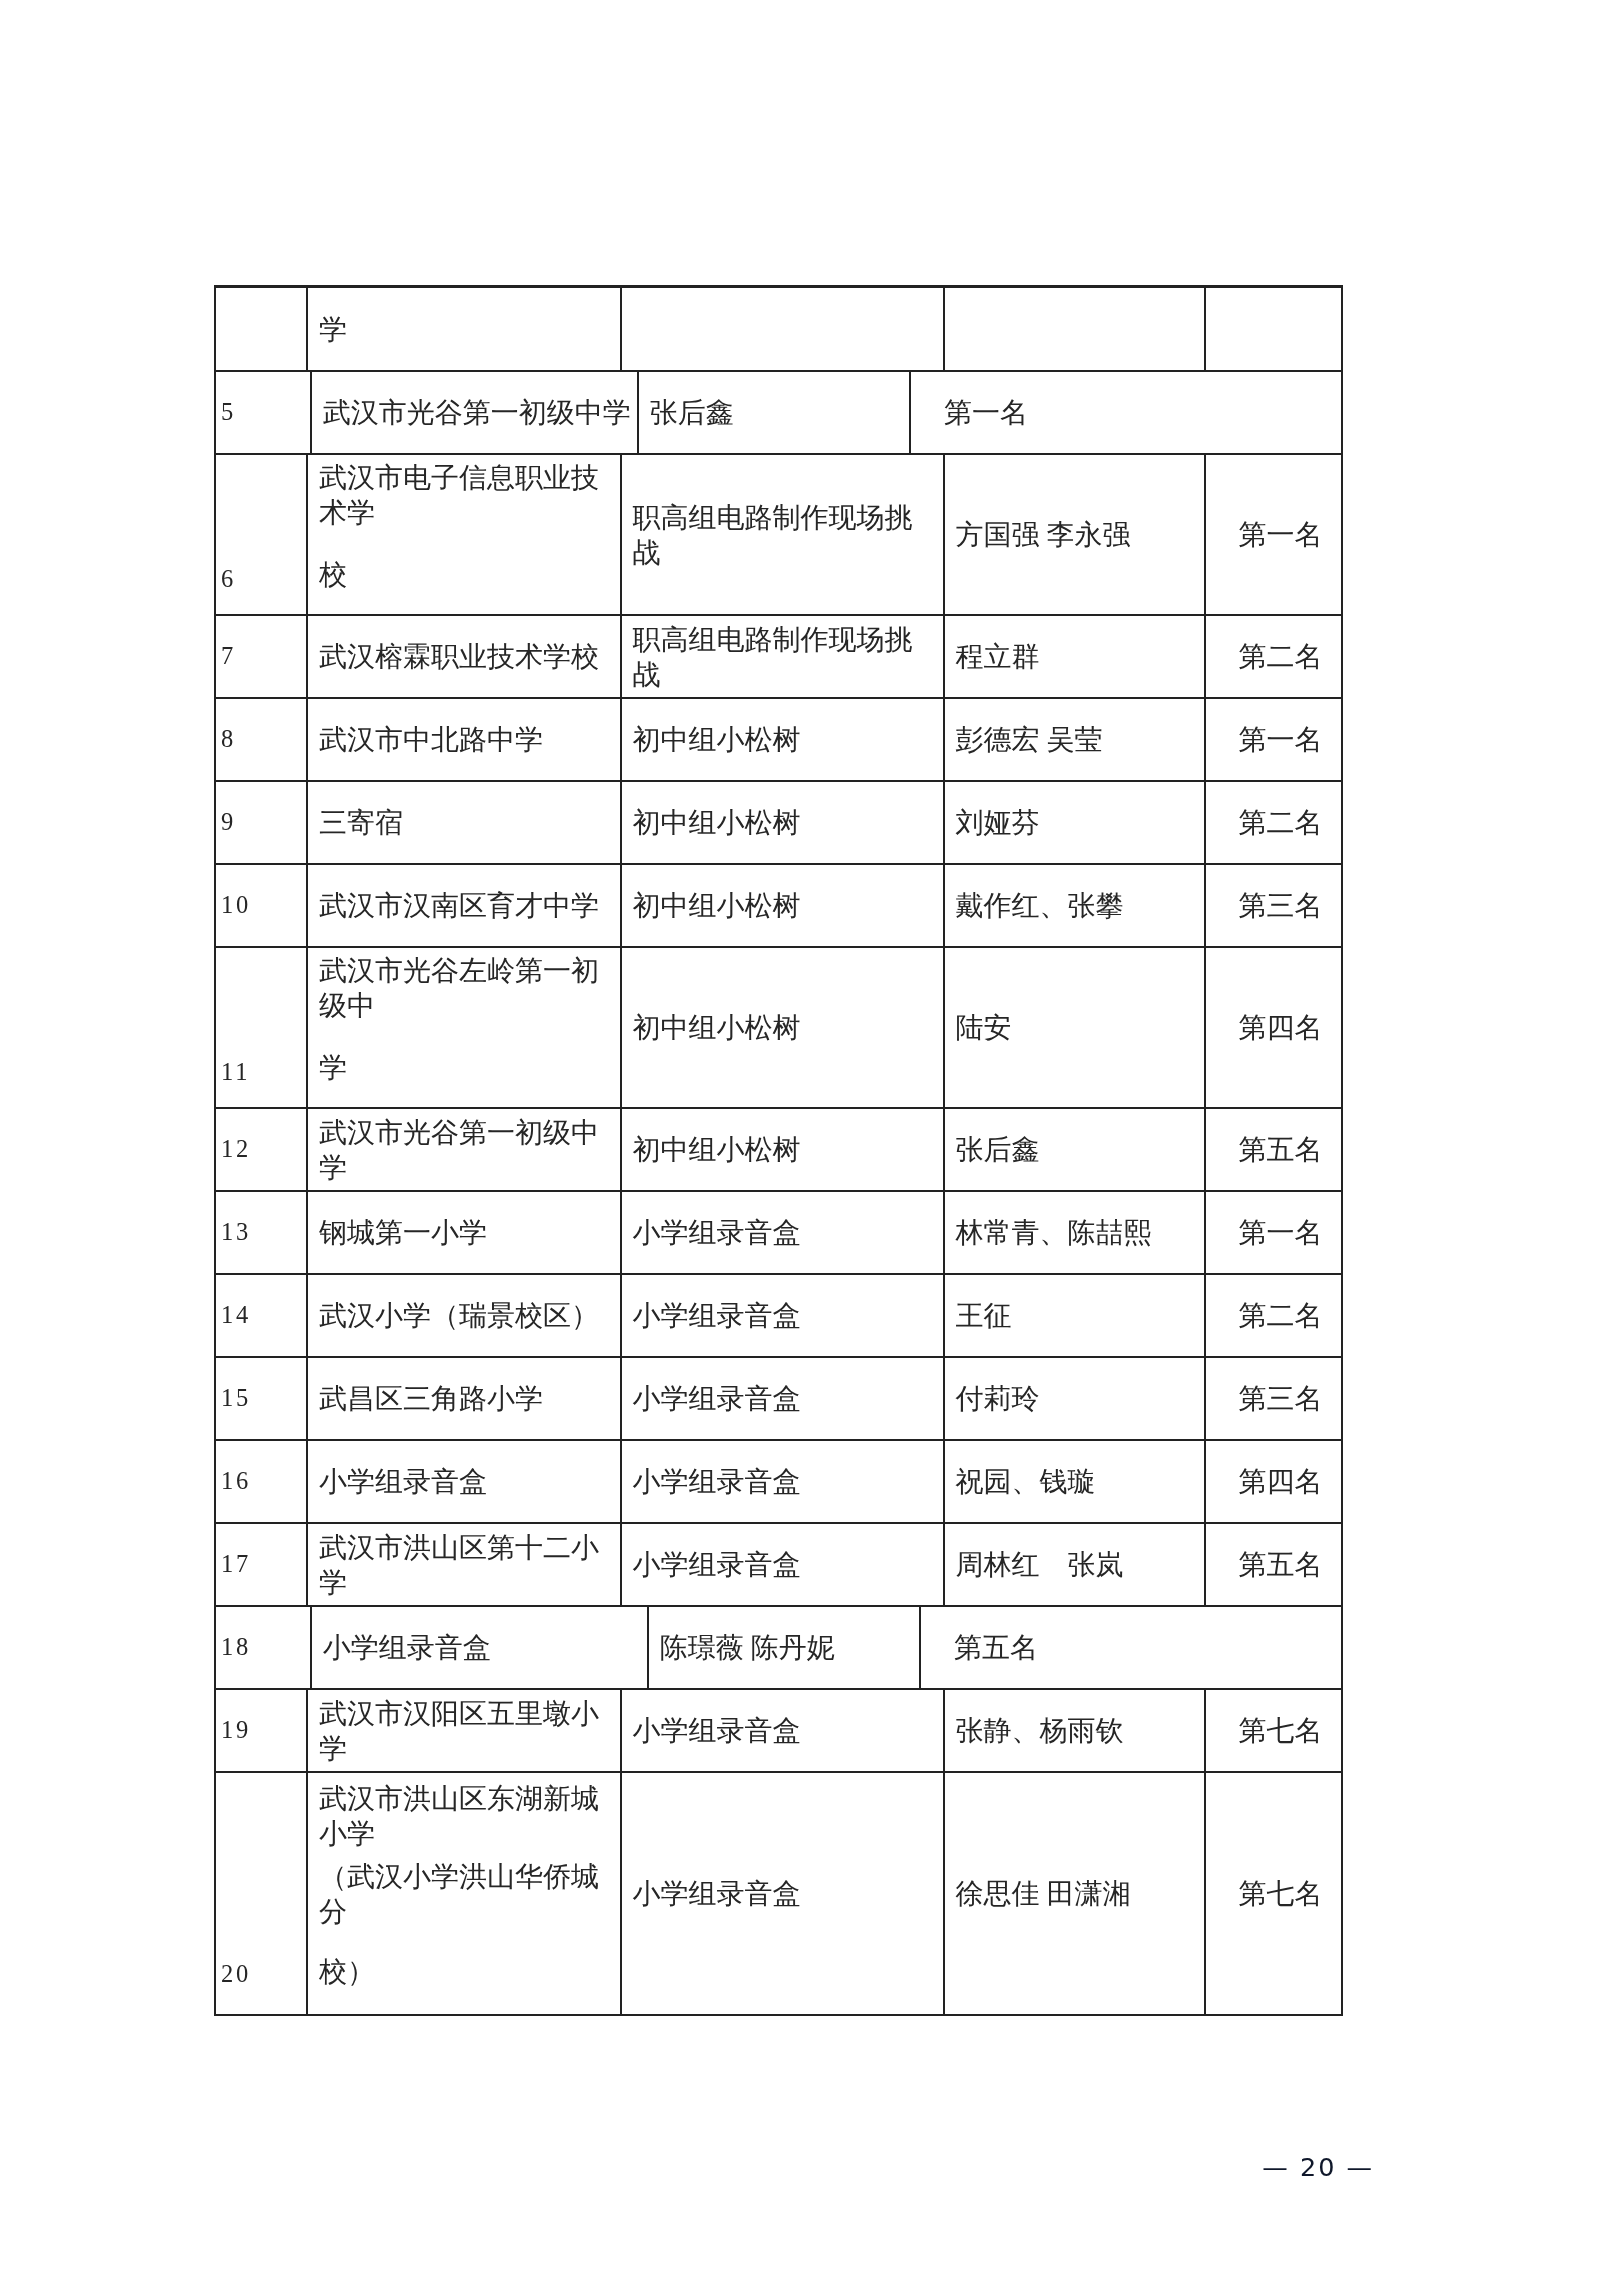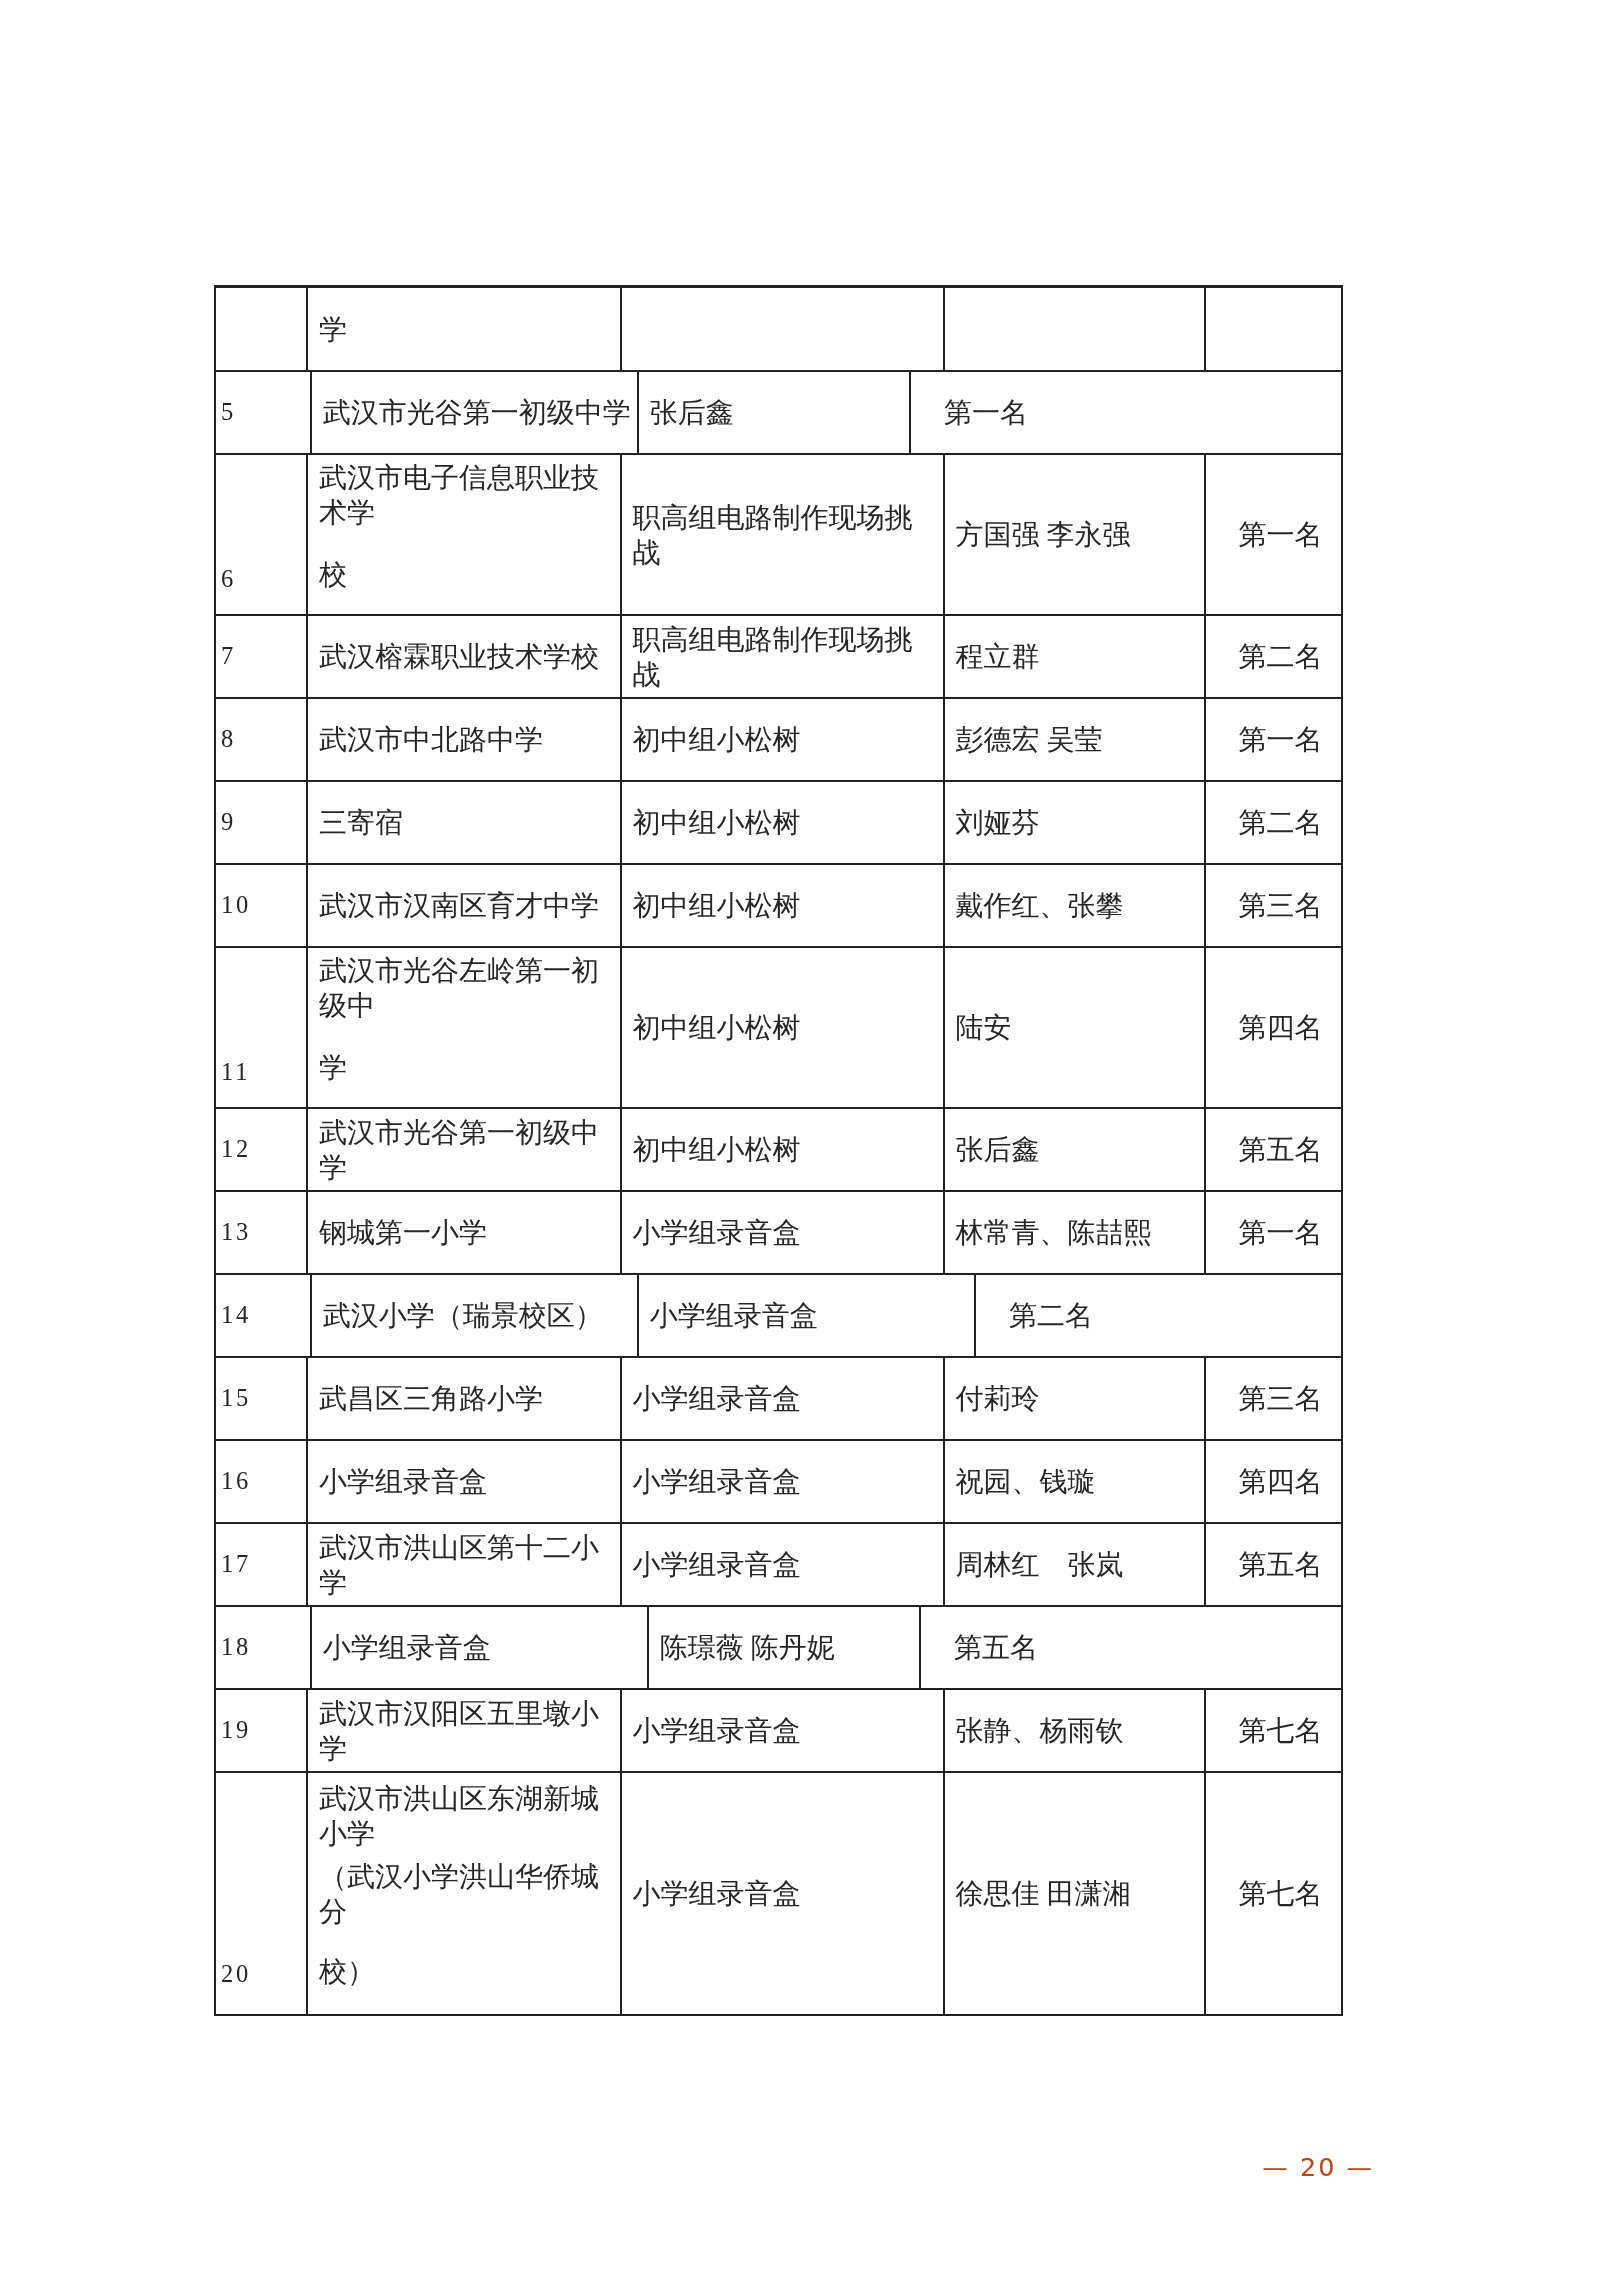--- a/index.html
+++ b/index.html
@@ -71,21 +71,21 @@
   .t-row.tall .c-num  { justify-content: flex-end; padding-bottom: 19.6px; }
   .t-row.xtall .c-num { justify-content: flex-end; padding-bottom: 24px; }
 
   
   .page-number {
     position: absolute;
     top: 2152px;
     right: 247px;
     font-family: "DejaVu Sans", "Liberation Sans", sans-serif;
     font-size: 25.5px;
-    color: #c2410c;
+    color: #0f172a;
     letter-spacing: 2px;
     white-space: nowrap;
   }
 </style>
 </head>
 <body>
 
 <div class="doc-table" id="table-body">
     <div class="t-row carry">
     <div class="cell c-num"></div>
@@ -177,20 +177,21 @@
     <div class="cell c-cat">小学组录音盒</div>
     <div class="cell c-names">林常青、陈喆熙</div>
     <div class="cell c-rank">第一名</div>
   </div>
     <div class="t-row">
     <div class="cell c-num">14</div>
     <div class="cell c-school">
         <div class="line">武汉小学（瑞景校区）</div>
       </div>
     <div class="cell c-cat">小学组录音盒</div>
+    <div class="cell c-names">王征</div>
     <div class="cell c-rank">第二名</div>
   </div>
     <div class="t-row">
     <div class="cell c-num">15</div>
     <div class="cell c-school">
         <div class="line">武昌区三角路小学</div>
       </div>
     <div class="cell c-cat">小学组录音盒</div>
     <div class="cell c-names">付莉玲</div>
     <div class="cell c-rank">第三名</div>

